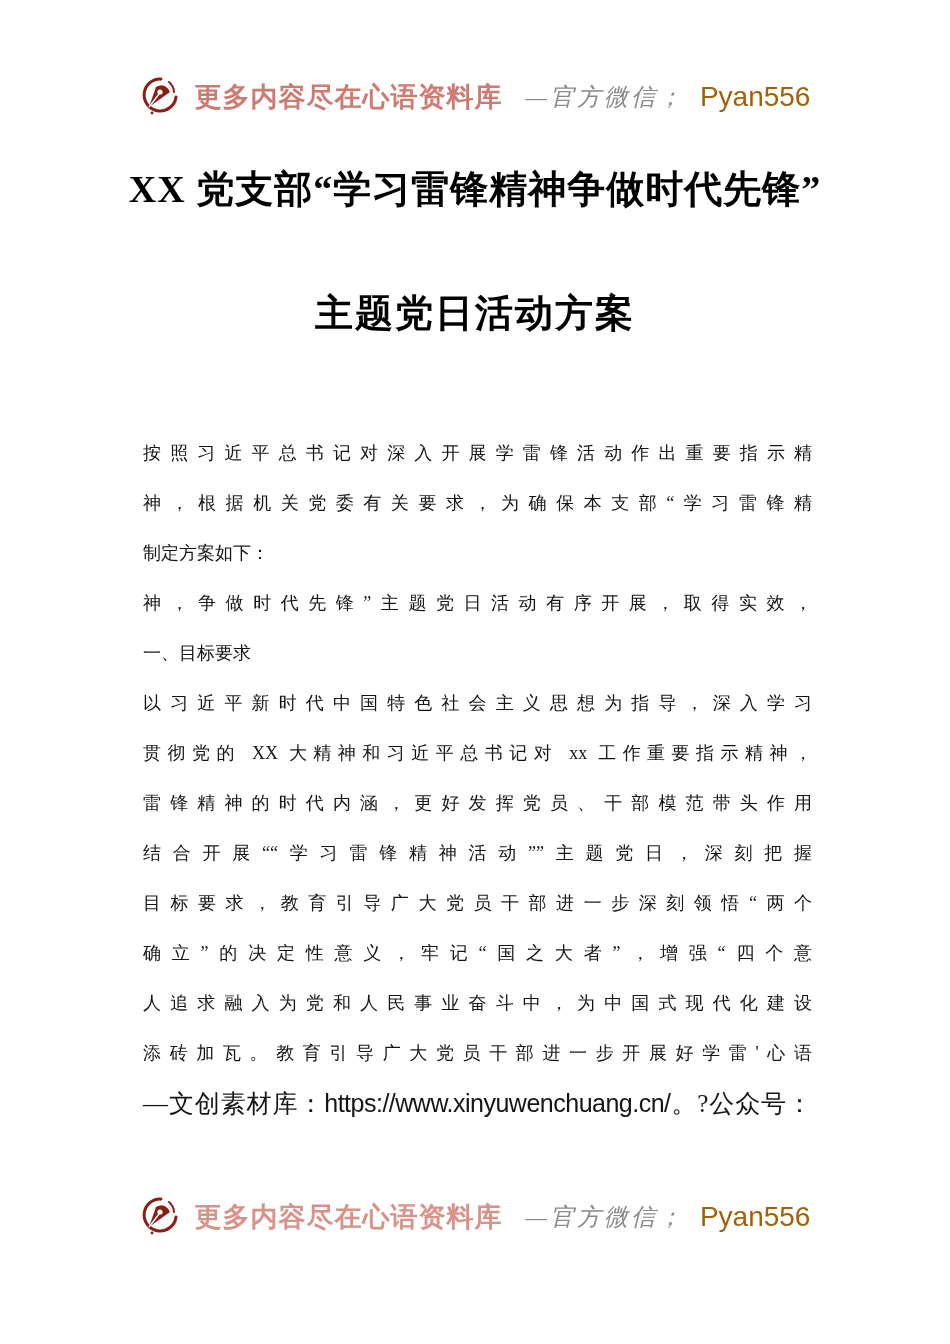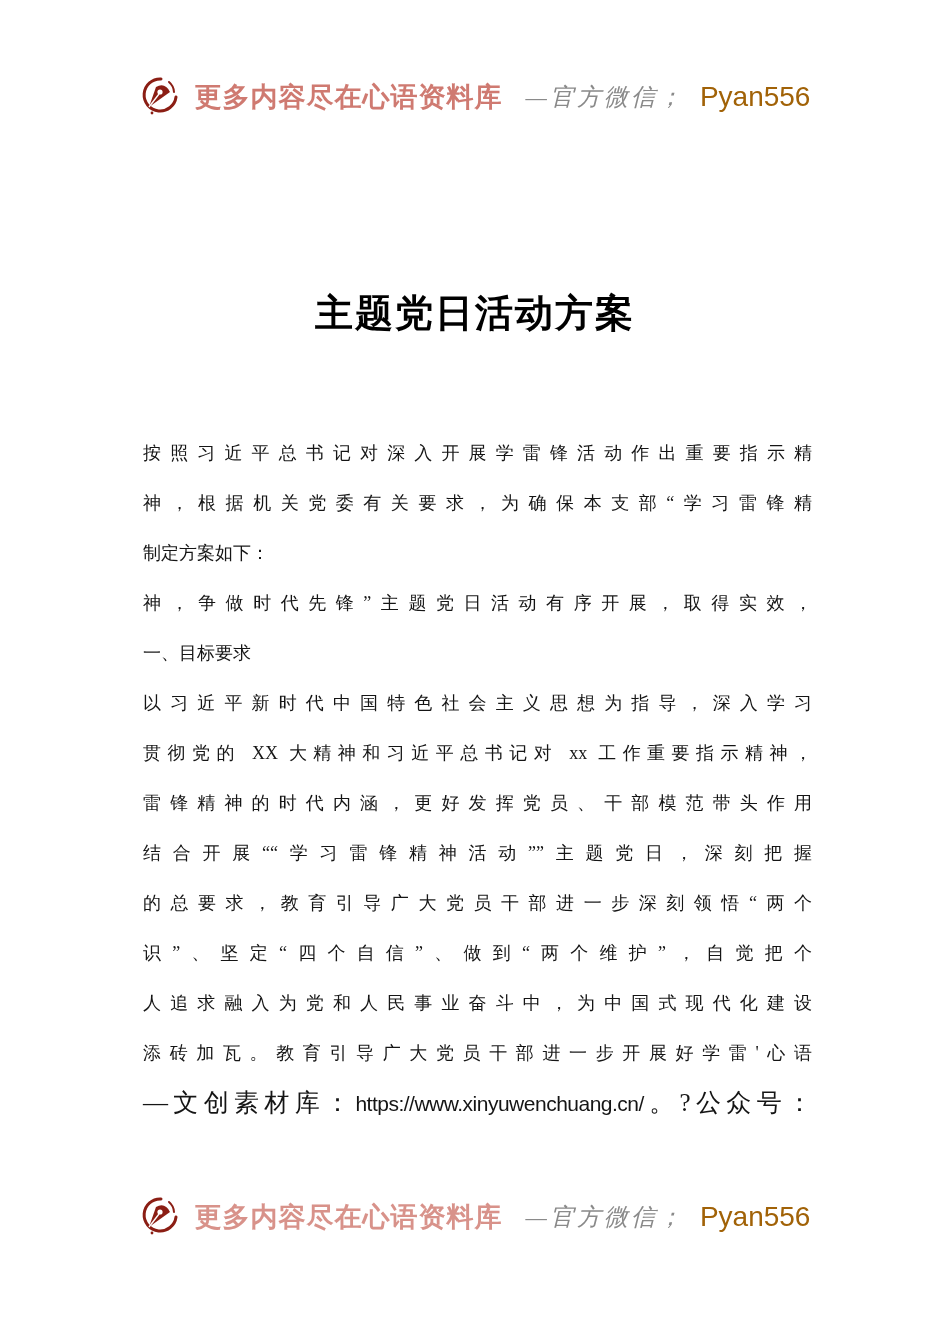--- a/index.html
+++ b/index.html
@@ -44,21 +44,21 @@
   }
   .line {
     height:50px; line-height:50px; font-size:18px;
     text-align:justify; text-align-last:justify;
     font-weight:400; color:#151515;
   }
   .line.short { text-align-last:left; }
   .line-url { font-size:25px; }
   .url-text {
     font-family:"Liberation Sans","DejaVu Sans",sans-serif;
-    font-size:21px; letter-spacing:-0.5px;
+    font-size:25px; letter-spacing:-0.5px;
   }
 </style>
 </head>
 <body>
 
 <div class="page">
 
   <div class="brand-row header">
     <span class="logo-wrap">
       <svg width="40" height="44" viewBox="0 0 40 44" aria-hidden="true">
@@ -68,34 +68,35 @@
         <circle cx="20" cy="17" r="2.6" fill="#ffffff"></circle>
         <path d="M9 32 L19 19" stroke="#ffffff" stroke-width="1.4"></path>
         <circle cx="12" cy="38" r="1.4" fill="#8b1e14"></circle>
       </svg>
     </span>
     <span class="brand-main">更多内容尽在心语资料库</span>
     <span class="brand-label">—官方微信；</span>
     <span class="brand-wechat">Pyan556</span>
   </div>
 
+  <div class="doc-title">XX 党支部“学习雷锋精神争做时代先锋”</div>
   <div class="doc-subtitle">主题党日活动方案</div>
 
   <div class="doc-body">
     <div class="line">按照习近平总书记对深入开展学雷锋活动作出重要指示精</div>
     <div class="line">神，根据机关党委有关要求，为确保本支部“学习雷锋精</div>
     <div class="line short">制定方案如下：</div>
     <div class="line">神，争做时代先锋”主题党日活动有序开展，取得实效，</div>
     <div class="line short">一、目标要求</div>
     <div class="line">以习近平新时代中国特色社会主义思想为指导，深入学习</div>
     <div class="line">贯彻党的 XX 大精神和习近平总书记对 xx 工作重要指示精神，</div>
     <div class="line">雷锋精神的时代内涵，更好发挥党员、干部模范带头作用</div>
     <div class="line">结合开展““学习雷锋精神活动””主题党日，深刻把握</div>
-    <div class="line">的总要求，教育引导广大党员干部进一步深刻领悟“两个</div>
-    <div class="line">识”、坚定“四个自信”、做到“两个维护”，自觉把个</div>
+    <div class="line">目标要求，教育引导广大党员干部进一步深刻领悟“两个</div>
+    <div class="line">确立”的决定性意义，牢记“国之大者”，增强“四个意</div>
     <div class="line">人追求融入为党和人民事业奋斗中，为中国式现代化建设</div>
     <div class="line">添砖加瓦。教育引导广大党员干部进一步开展好学雷'心语</div>
     <div class="line line-url">
       <span>—文创素材库：</span><span class="url-text">https://www.xinyuwenchuang.cn/</span><span>。?公众号：</span>
     </div>
   </div>
 
   <div class="brand-row footer">
     <span class="logo-wrap">
       <svg width="40" height="44" viewBox="0 0 40 44" aria-hidden="true">

